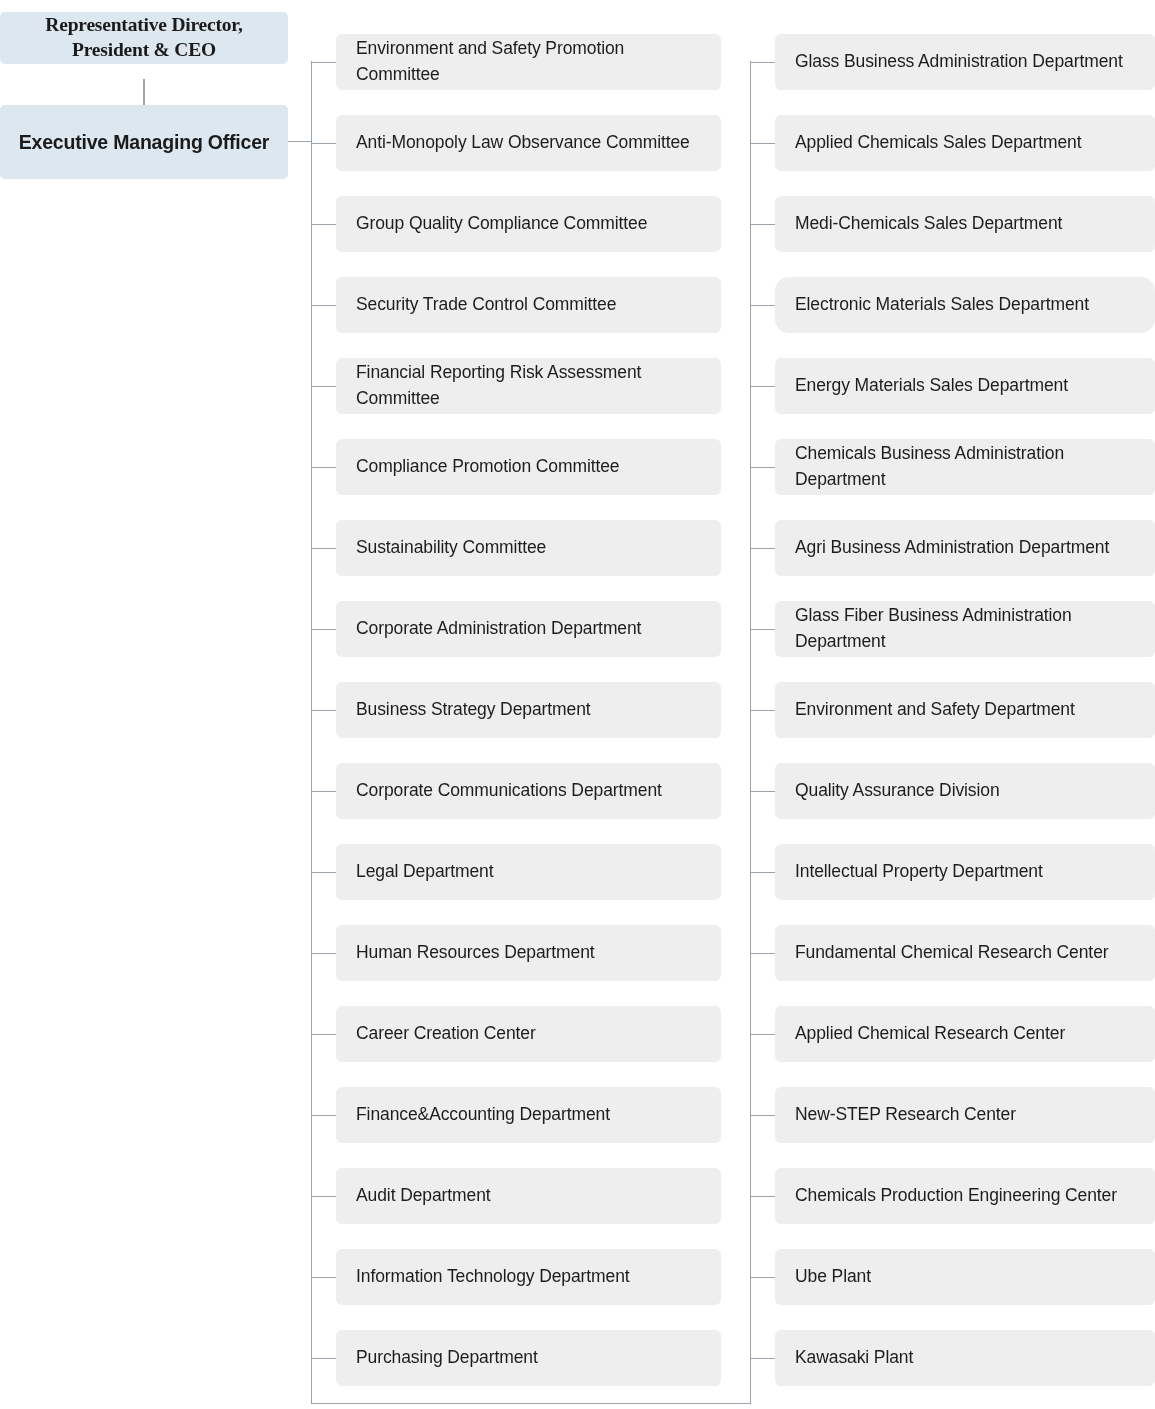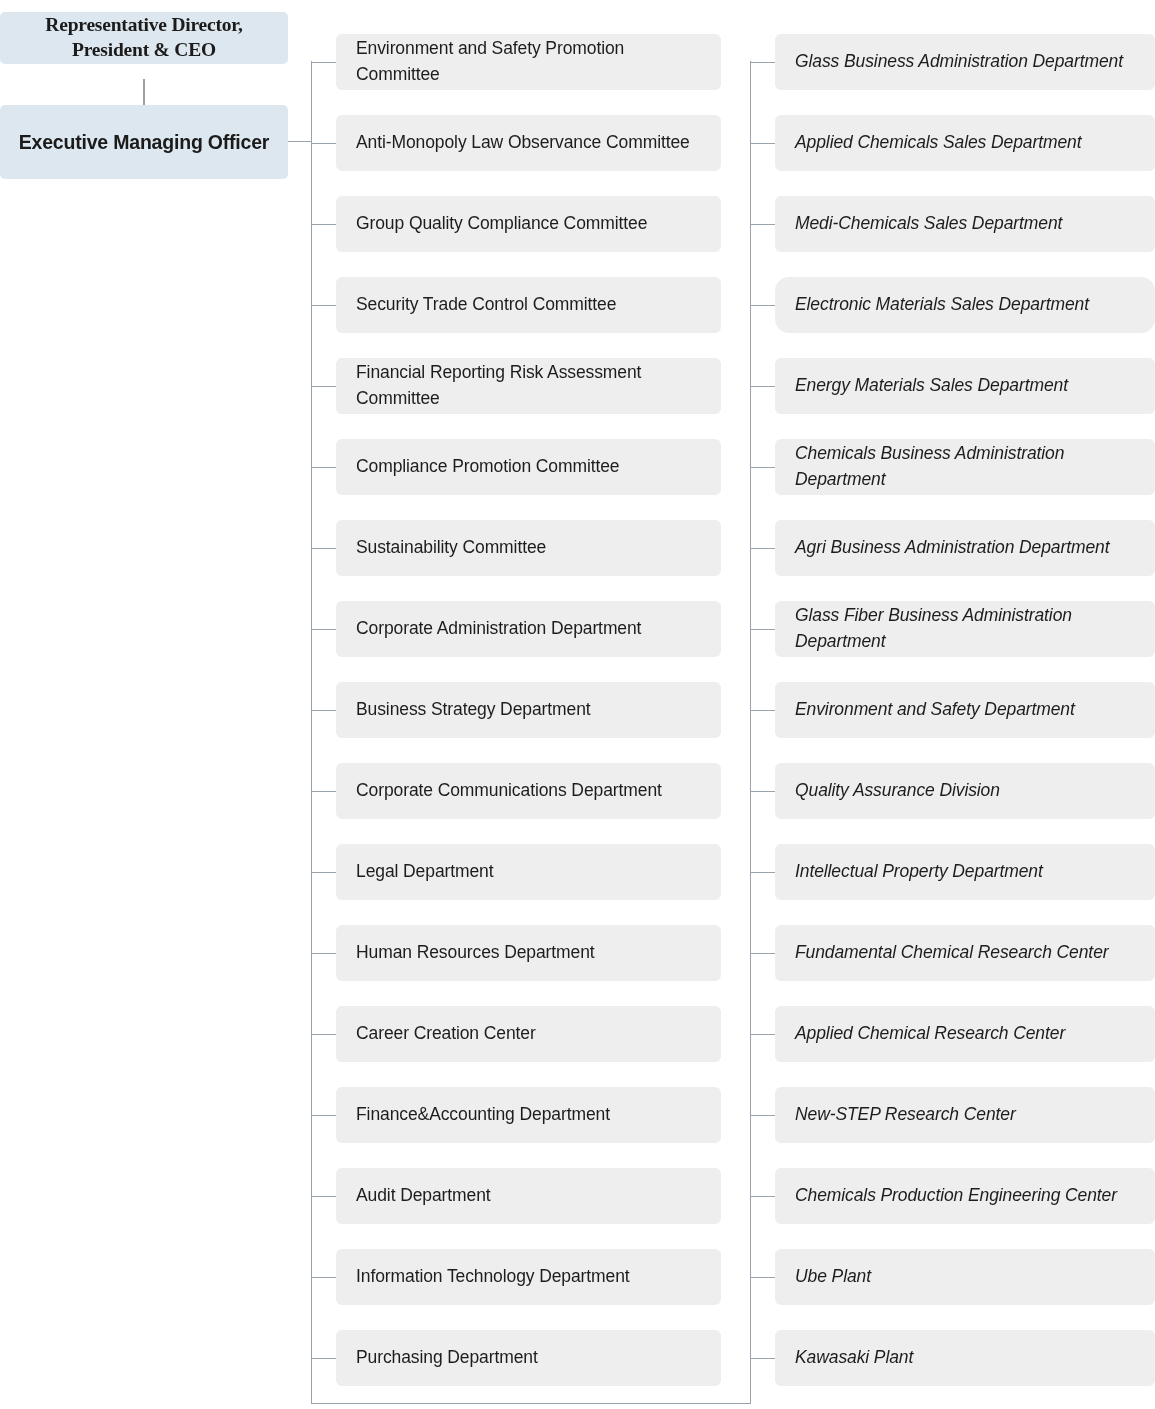--- a/index.html
+++ b/index.html
@@ -89,21 +89,21 @@
     align-items: center;
     box-sizing: border-box;
     padding: 6px 20px;
     font-size: 17.5px;
     line-height: 1.46;
     color: #1d1d1d;
     letter-spacing: -0.1px;
     height: 56px;
   }
   .col1 .unit { left: 336px; width: 385px; }
-  .col2 .unit { left: 775px; width: 380px; font-style: italic; }
+  .col2 .unit { left: 775px; width: 380px; }
 
   
   .stub {
     position: absolute;
     height: 1px;
     background: #9aa2ab;
   }
   .col1 .stub { left: 311px; width: 25px; }
   .col2 .stub { left: 750px; width: 25px; }
 

